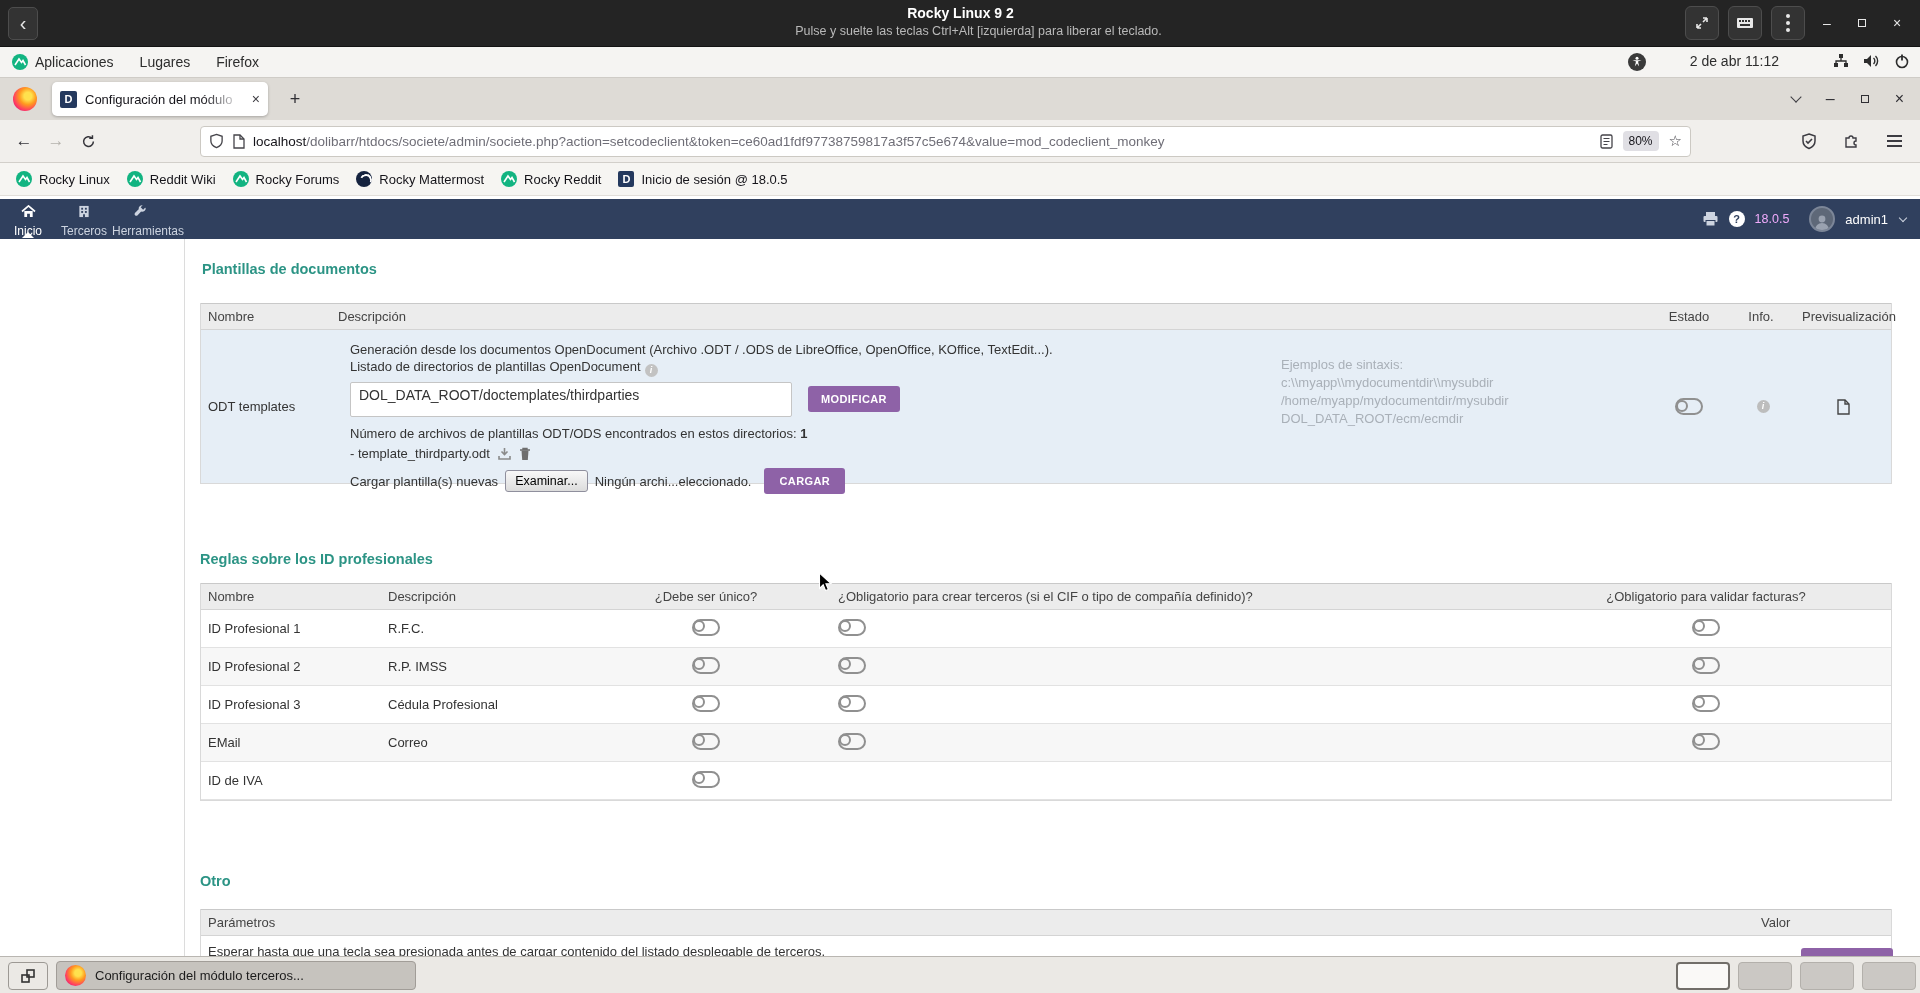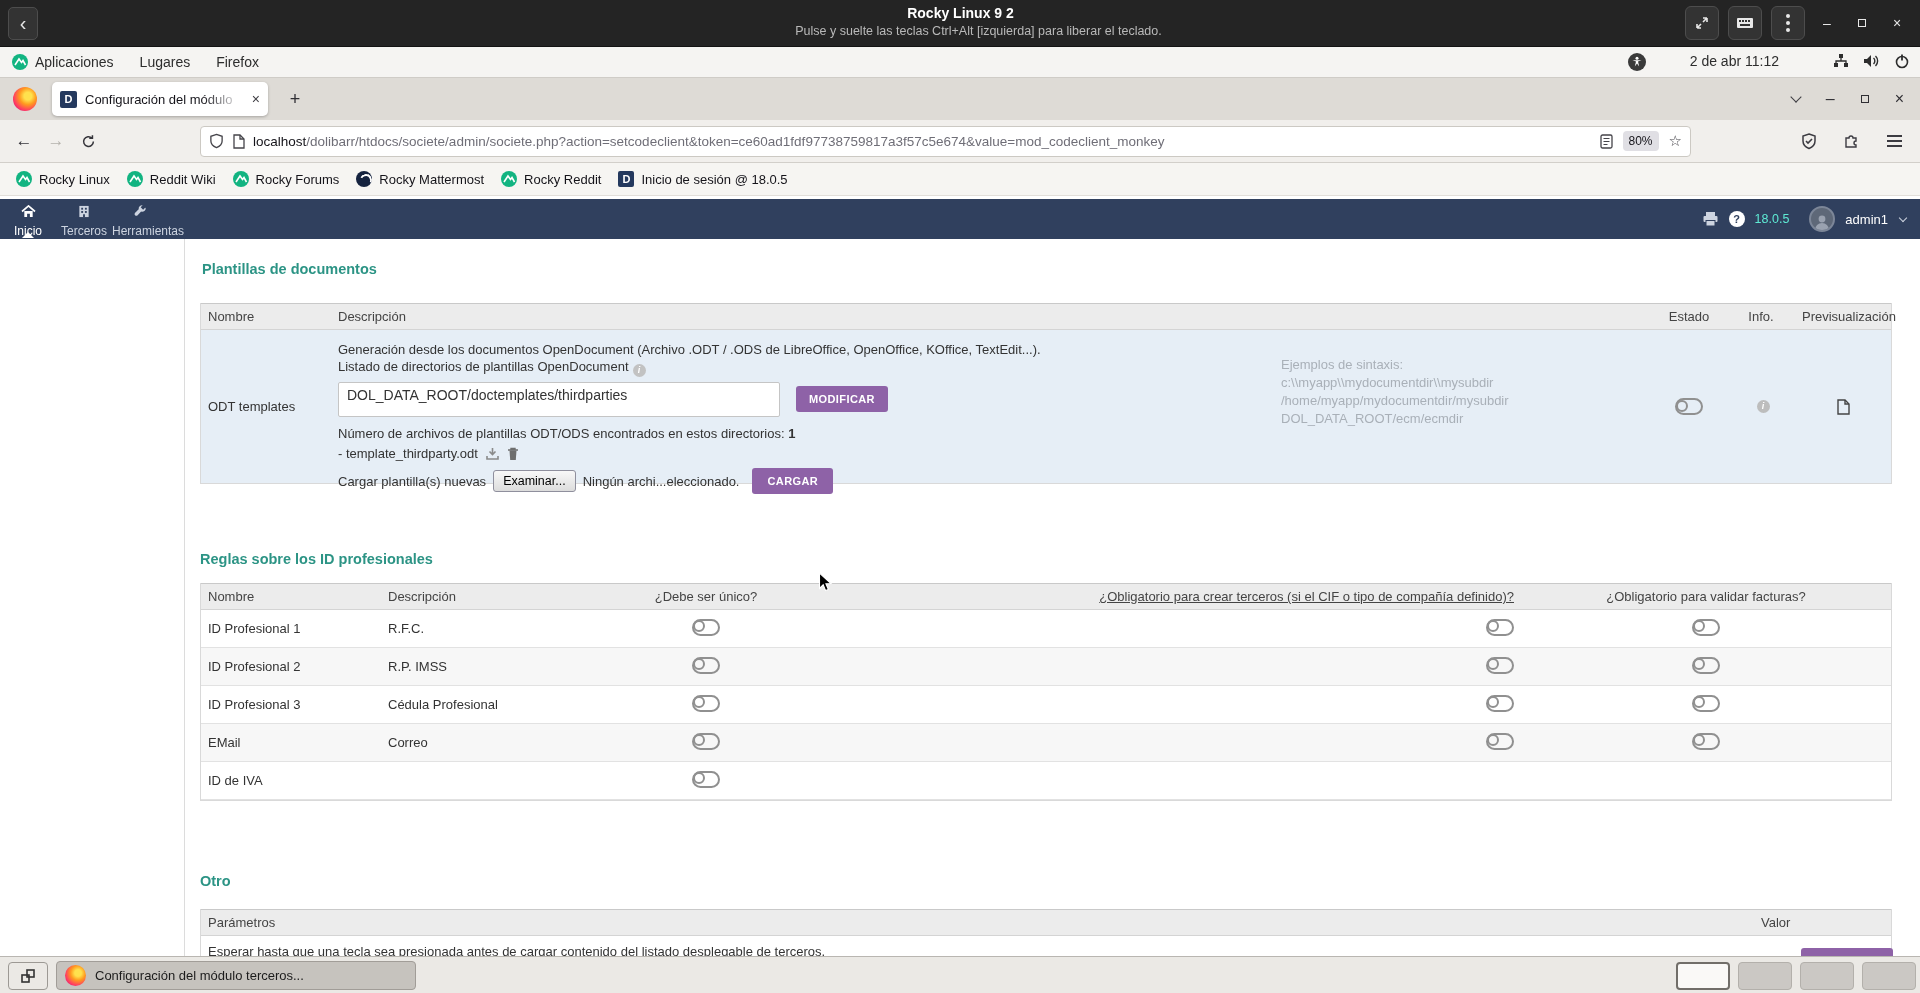--- a/index.html
+++ b/index.html
@@ -65,21 +65,21 @@
   .mm-icon::after { content:""; position:absolute; left:4px; top:3px; width:8px; height:8px; border:2px solid #fff; border-radius:50%; border-left-color:transparent; border-bottom-color:transparent; transform:rotate(-20deg); }
 
   
   .doli-strip { height:3px; background:#fff; }
   .doli-menu { height:40px; background:#30405e; display:flex; align-items:flex-start; color:#cdd4e0; }
   .menu-item { width:56px; text-align:center; padding-top:5px; position:relative; }
   .menu-item .mi-label { display:block; font-size:12px; margin-top:2px; }
   .menu-item.active { color:#fff; }
   .menu-item.active::after { content:""; position:absolute; left:50%; bottom:0; margin-left:-6px; border-left:6px solid transparent; border-right:6px solid transparent; border-bottom:6px solid #fff; }
   .doli-menu-right { margin-left:auto; display:flex; align-items:center; gap:10px; margin-right:14px; height:40px; }
-  .version { color:#5eead4; font-size:12.5px; margin-right:10px; }
+  .version { color:#f0abfc; font-size:12.5px; margin-right:10px; }
   .help-circle { width:16px; height:16px; border-radius:50%; background:#fff; color:#30405e; font-size:11px; font-weight:bold; text-align:center; line-height:16px; }
   .avatar { width:26px; height:26px; border-radius:50%; background:#5e6878; border:2px solid #7c8698; display:flex; align-items:flex-end; justify-content:center; overflow:hidden; }
   .admin-label { color:#fff; font-size:13px; }
   .chev-sm { width:6px; height:6px; border-right:1.6px solid #cdd4e0; border-bottom:1.6px solid #cdd4e0; transform:rotate(45deg); display:inline-block; margin-left:2px; margin-bottom:2px; }
 
   
   .doli-content { position:relative; height:717px; background:#fff; overflow:hidden; }
   .sidebar-line { position:absolute; left:184px; top:0; bottom:0; width:1px; background:#dcdcdc; }
   .main { position:absolute; left:200px; right:28px; top:0; }
   .section-title { font-size:14.5px; color:#2c9485; font-weight:600; }
@@ -89,42 +89,42 @@
   .trow { display:flex; font-size:13px; color:#333; }
   .cell { padding:0 7px; }
   
   .c1-name { width:130px; }
   .c1-desc { flex:1; position:relative; }
   .c1-estado { width:76px; text-align:center; }
   .c1-info { width:68px; text-align:center; }
   .c1-prev { width:96px; text-align:center; }
   .odt-row { background:#e6eef6; height:153px; align-items:stretch; }
   .odt-row .c1-name { display:flex; align-items:center; }
-  .odt-desc-inner { padding-top:11px; }
+  .odt-desc-inner { padding-top:11px;margin-left:12px; }
   .desc-line { line-height:17px; }
   .infodot { display:inline-block; width:13px; height:13px; border-radius:50%; background:#c2c2c2; color:#fff; font-size:9px; font-style:italic; font-weight:bold; text-align:center; line-height:13px; vertical-align:-2px; margin-left:4px; }
   .dir-line { margin-top:5px; display:flex; align-items:flex-start; }
   .dir-input { width:442px; height:35px; background:#fff; border:1px solid #c5c5c5; border-radius:2px; font-size:14px; color:#333; padding:4px 8px; font-family:"Liberation Sans",sans-serif; resize:none; position:relative; }
   .resize-h { width:10px; height:10px; align-self:flex-end; margin-left:-12px; margin-bottom:2px; background:
      linear-gradient(135deg, transparent 0 50%, #999 50% 55%, transparent 55% 70%, #999 70% 75%, transparent 75%); }
   .btn-purple { background:#8e62a7; color:#fff; border:none; border-radius:3px; font-size:11px; font-weight:bold; letter-spacing:.4px; padding:7px 13px; font-family:"Liberation Sans",sans-serif; }
   .modify-btn { margin-left:18px; margin-top:4px; }
   .count-line { margin-top:9px; }
   .file-line { margin-top:5px; display:flex; align-items:center; gap:8px; }
   .upload-line { margin-top:7px; display:flex; align-items:center; gap:7px; }
   .browse-btn { background:linear-gradient(#f8f8f8,#dcdcdc); border:1px solid #8f8f9d; border-radius:3px; font-size:12.5px; padding:3px 9px; font-family:"Liberation Sans",sans-serif; color:#000; }
   .upload-btn { margin-left:6px; padding:7px 15px; }
   .syntax { position:absolute; left:950px; top:26px; font-size:13px; color:#a9b0b8; line-height:18px; }
   .vcenter { display:flex; align-items:center; justify-content:center; }
   .toggle { display:inline-block; width:28px; height:17px; border:2.4px solid #909090; border-radius:10px; position:relative; }
   .toggle::before { content:""; position:absolute; left:-1px; top:-0.5px; width:8px; height:8px; border:2.4px solid #909090; border-radius:50%; background:transparent; }
   
   .t2-title { margin-top:67px; }
   .tbl2 { margin-top:16px; }
-  .c2-1 { width:180px; } .c2-2 { width:200px; } .c2-3 { width:250px; text-align:center; } .c2-4 { width:690px; text-align:right;text-decoration:underline; } .c2-5 { flex:1; text-align:center; }
+  .c2-1 { width:180px; } .c2-2 { width:200px; } .c2-3 { width:250px; text-align:center; } .c2-4 { width:690px; text-align:left; } .c2-5 { flex:1; text-align:center; }
   .tbl2 .trow { height:38px; align-items:center; border-bottom:1px solid #e2e2e2; }
   .tbl2 .trow.alt { background:#f7f7f7; }
   
   .t3-title { margin-top:72px; }
   .tbl3 { margin-top:20px; }
   .c3-1 { flex:1; } .c3-2 { width:137px; }
   .tbl3 .trow { min-height:40px; align-items:flex-start; padding-top:8px; }
 
   
   .ico { display:inline-flex; align-items:center; justify-content:center; }

